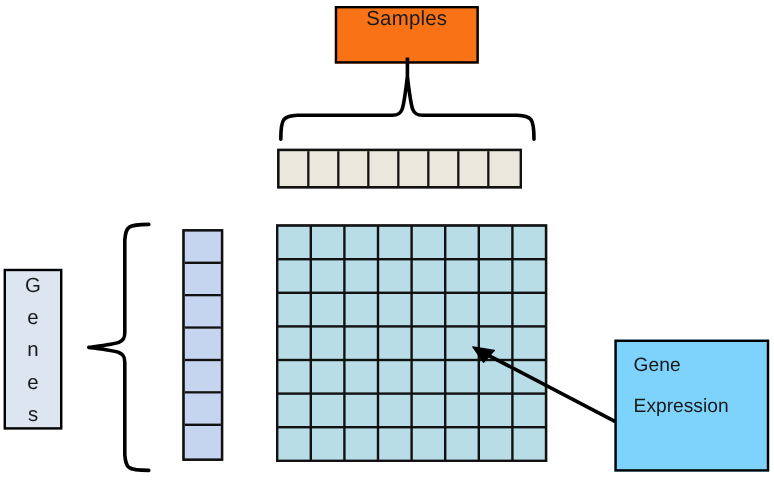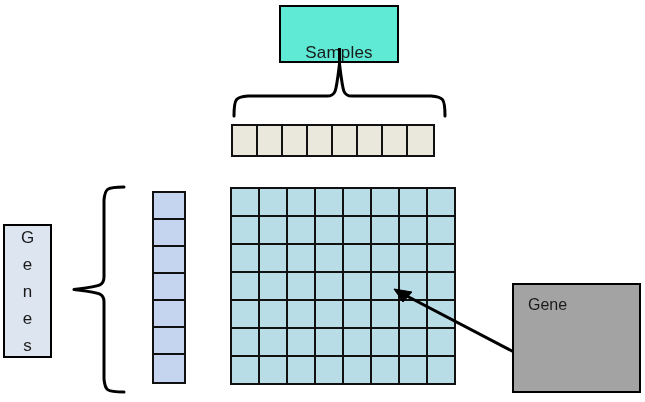--- a/index.html
+++ b/index.html
@@ -15,26 +15,26 @@
     overflow: hidden;
     font-family: "Liberation Sans", sans-serif;
   }
 
   
   #samples-box {
     position: absolute;
     left: 279px;
     top: 5px;
     width: 120px;
-    height: 58px;
-    background: #5eead4;
+    height: 48px;
+    background: #f97316;
     border: 2px solid #000000;
     box-sizing: border-box;
     display: flex;
-    align-items: flex-end;
+    align-items: flex-start;
     justify-content: center;
   }
   #samples-box .label {
     font-size: 17px;
     color: #1a1a1a;
     letter-spacing: 0.2px;
     line-height: 1;
   }
 
   
@@ -59,21 +59,21 @@
     margin: 5px 0;
   }
 
   
   #gev-box {
     position: absolute;
     left: 512px;
     top: 283px;
     width: 129px;
     height: 110px;
-    background: #a3a3a3;
+    background: #7dd3fc;
     border: 2px solid #000000;
     box-sizing: border-box;
     padding: 12px 0 0 14px;
   }
   #gev-box .gline {
     font-size: 16px;
     color: #1a1a1a;
     line-height: 1;
     margin-bottom: 18px;
     white-space: nowrap;
@@ -239,20 +239,21 @@
       <div class="mcell" style="background: rgb(185, 221, 230);"></div>
       <div class="mcell" style="background: rgb(185, 221, 230);"></div>
       <div class="mcell" style="background: rgb(185, 221, 230);"></div>
       <div class="mcell" style="background: rgb(185, 221, 230);"></div>
       <div class="mcell" style="background: rgb(185, 221, 230);"></div>
       <div class="mcell" style="background: rgb(185, 221, 230);"></div>
     </div>
 
   <div id="gev-box">
     <div class="gline">Gene</div>
+    <div class="gline">Expression</div>
   </div>
 
   <svg id="overlay" viewBox="0 0 645 402">
 
     <path d="M 339.5 48 L 339.5 64" fill="none" stroke="#000000" stroke-width="3" stroke-linecap="butt"></path>
 
     <path d="M 234 116
              C 234 98, 236 97, 248 96
              L 327 96
              C 336 96, 336 92, 339.5 64

